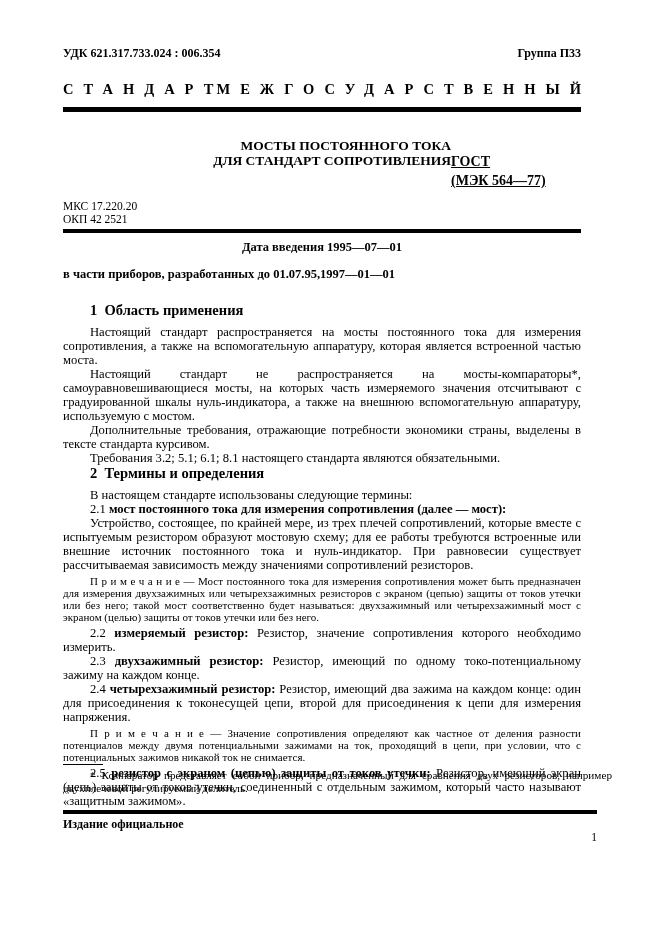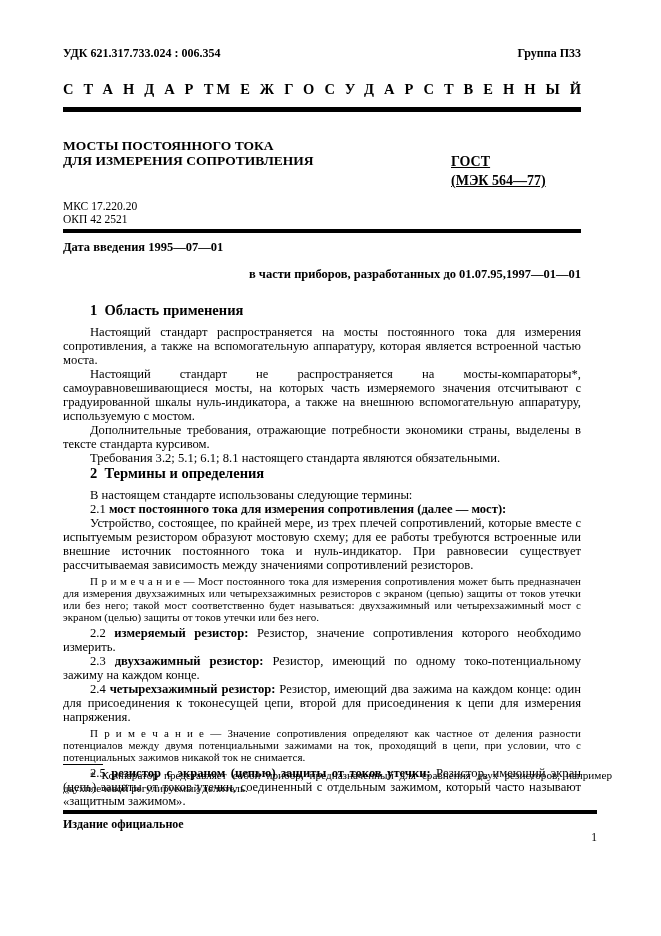--- a/index.html
+++ b/index.html
@@ -10,28 +10,28 @@
     font-family:"Liberation Serif", serif;
     overflow:hidden;
   }
   .content{padding:0 80px 0 63px;}
   .udk-row{display:flex;justify-content:space-between;font-weight:bold;font-size:12px;padding-top:46px;}
   .spread{display:flex;justify-content:space-between;font-weight:bold;font-size:14.5px;margin-top:20px;}
   .spread span{letter-spacing:10px;margin-right:-10px;white-space:nowrap;}
   .bar{height:5px;background:#000;}
   .bar-top{margin-top:9px;}
   .title-row{display:flex;margin-top:26px;}
-  .title-left{width:388px;text-align:left;}
+  .title-left{width:388px;text-align:right;}
   .title-main{font-weight:bold;font-size:13.5px;line-height:15px;}
   .title-en{font-size:12px;margin-top:13px;}
   .title-right{flex:1;text-align:left;font-weight:bold;font-size:14px;line-height:19px;padding-top:14px;white-space:nowrap;text-decoration:underline;}
   .codes{margin-top:10px;font-size:11.5px;line-height:13px;}
   .bar-mid{height:4px;margin-top:3px;}
-  .date-right{text-align:left;font-weight:bold;font-size:12.5px;margin-top:7px;}
-  .date-row{display:flex;justify-content:flex-end;font-weight:bold;font-size:12.5px;margin-top:12px;}
+  .date-right{text-align:center;font-weight:bold;font-size:12.5px;margin-top:7px;}
+  .date-row{display:flex;justify-content:flex-start;font-weight:bold;font-size:12.5px;margin-top:12px;}
   .doc-body{margin-top:20px;}
   .sec-heading{font-size:14.5px;font-weight:bold;margin:0 0 6px 0;padding-left:27px;}
   .doc-body .sec-heading:not(:first-child){}
   .para{font-size:12.6px;line-height:14px;text-align:justify;text-indent:27px;margin:0;}
   .note{font-size:11px;line-height:12px;text-align:justify;text-indent:27px;margin:3px 0;}
   .b{font-weight:bold;}
   .footnote-block{position:absolute;left:63px;right:49px;top:764px;}
   .footnote-rule{width:40px;border-top:1.5px solid #000;margin-bottom:4px;}
   .footnote-text{font-size:11.2px;line-height:13px;text-align:justify;text-indent:27px;}
   .footer-bar{position:absolute;left:63px;right:64px;top:810px;height:4px;background:#000;}
@@ -53,21 +53,21 @@
       <span>СТАНДАРТ</span>
       <span>МЕЖГОСУДАРСТВЕННЫЙ</span>
     </div>
 
     <div class="bar bar-top"></div>
 
     <div class="title-row">
       <div class="title-left">
         <div class="title-main">
           <div>МОСТЫ ПОСТОЯННОГО ТОКА</div>
-          <div>ДЛЯ ИЗМЕРЕНИЯ СОПРОТИВЛЕНИЯ</div>
+          <div>ДЛЯ СТАНДАРТ СОПРОТИВЛЕНИЯ</div>
         </div>
       </div>
       <div class="title-right">
         <div>ГОСТ</div>
         <div>(МЭК 564—77)</div>
       </div>
     </div>
 
     <div class="codes">
       <div>МКС 17.220.20</div>

